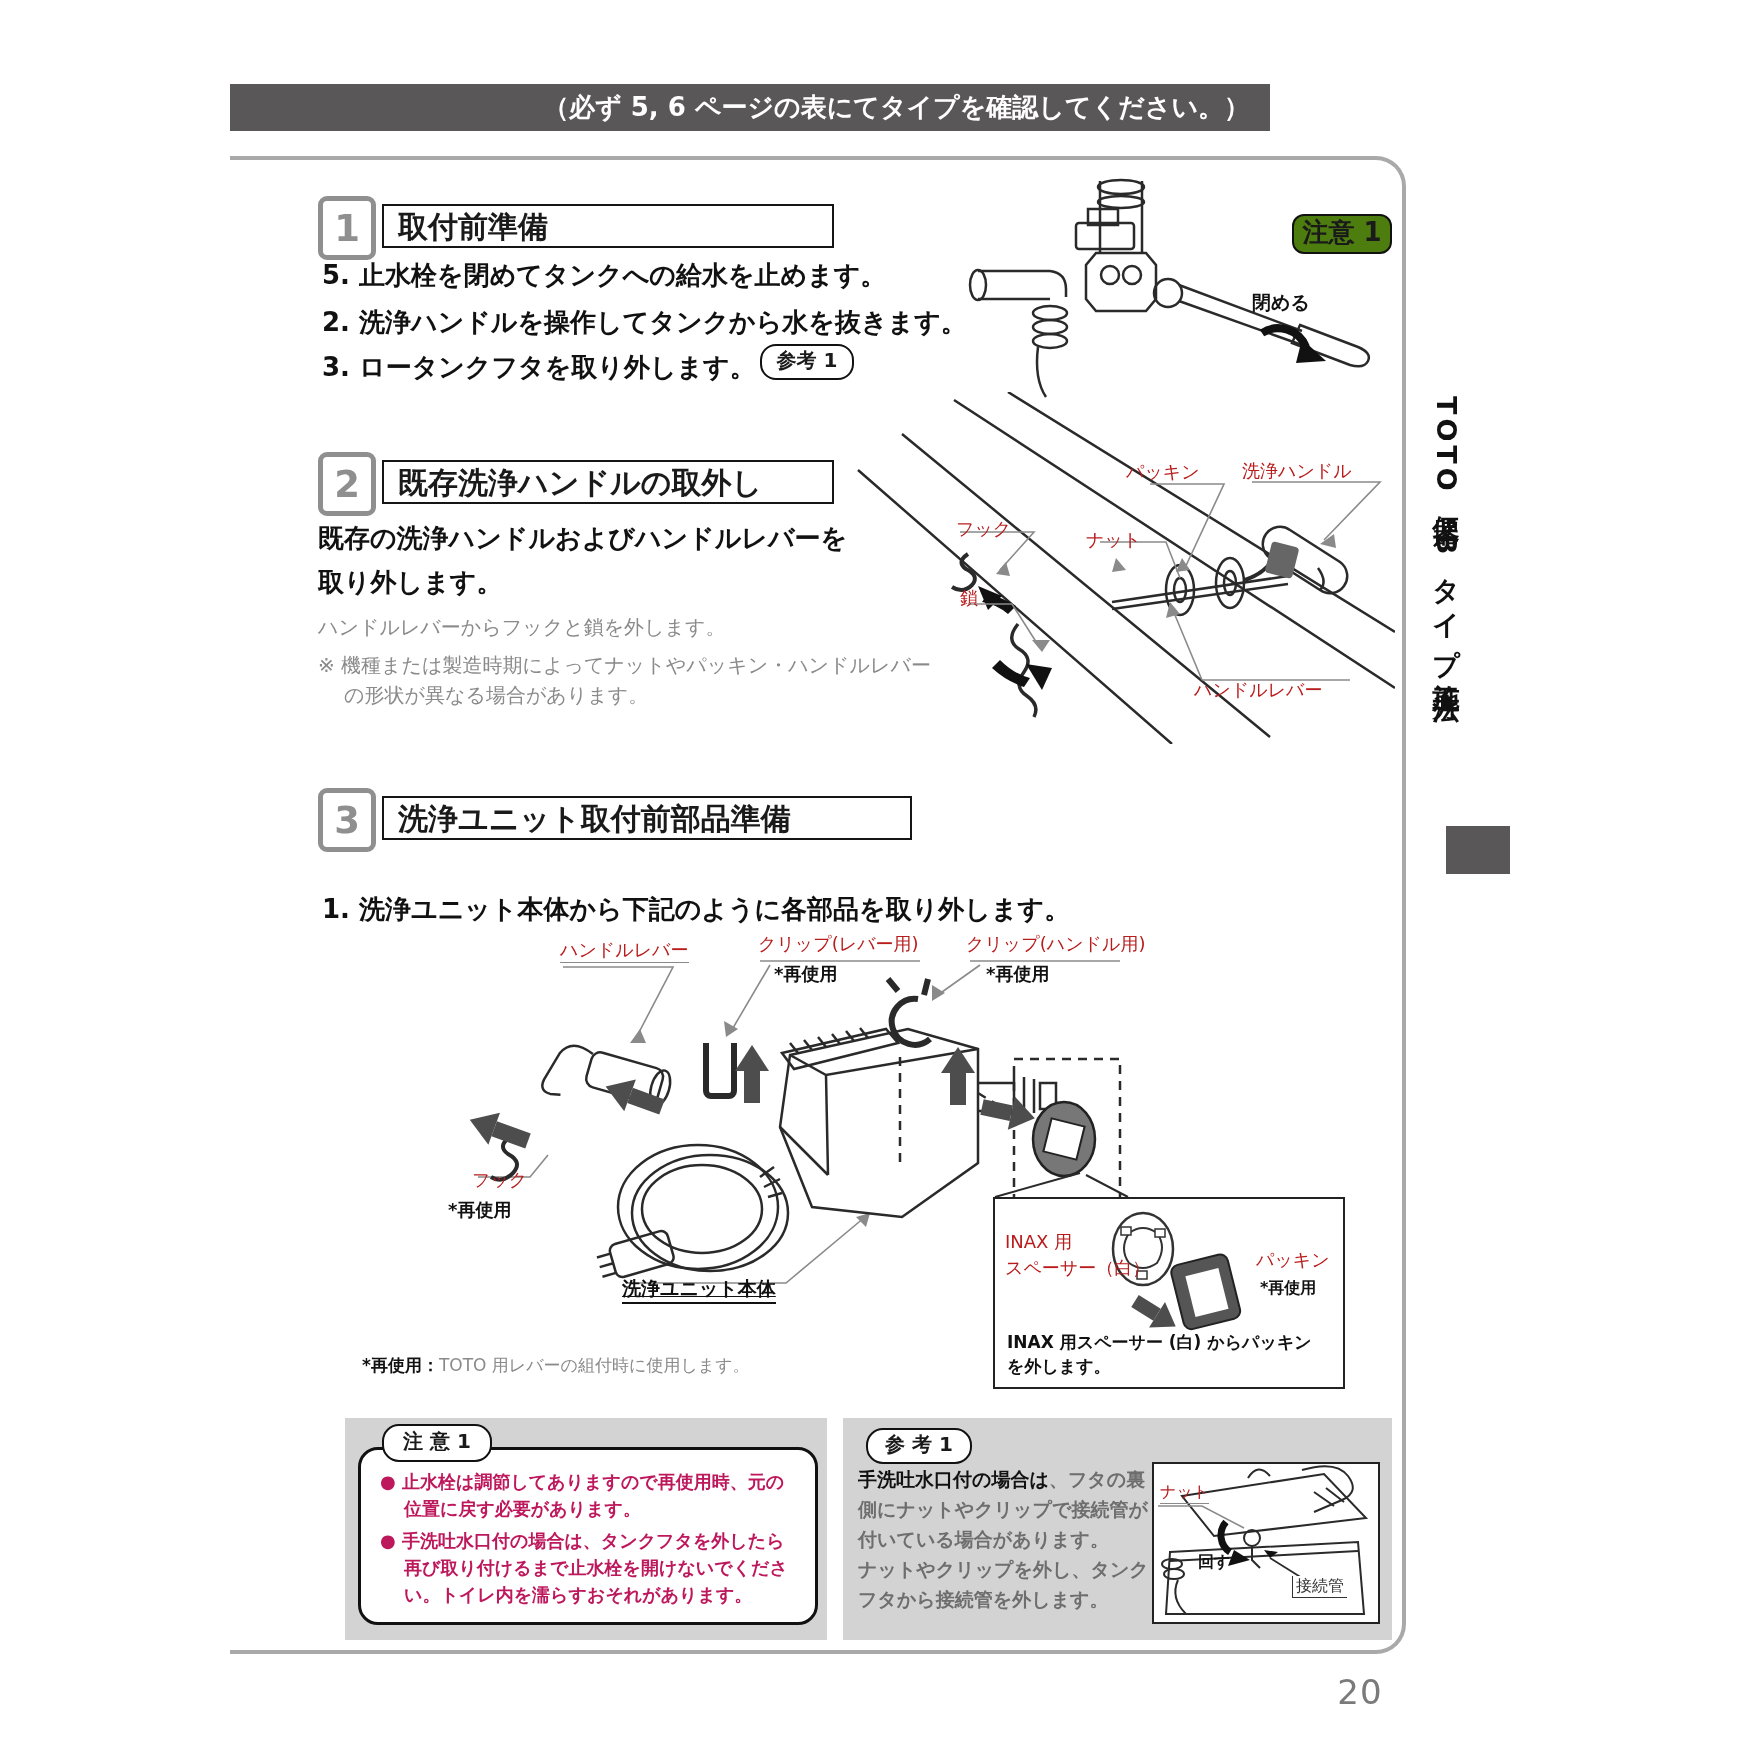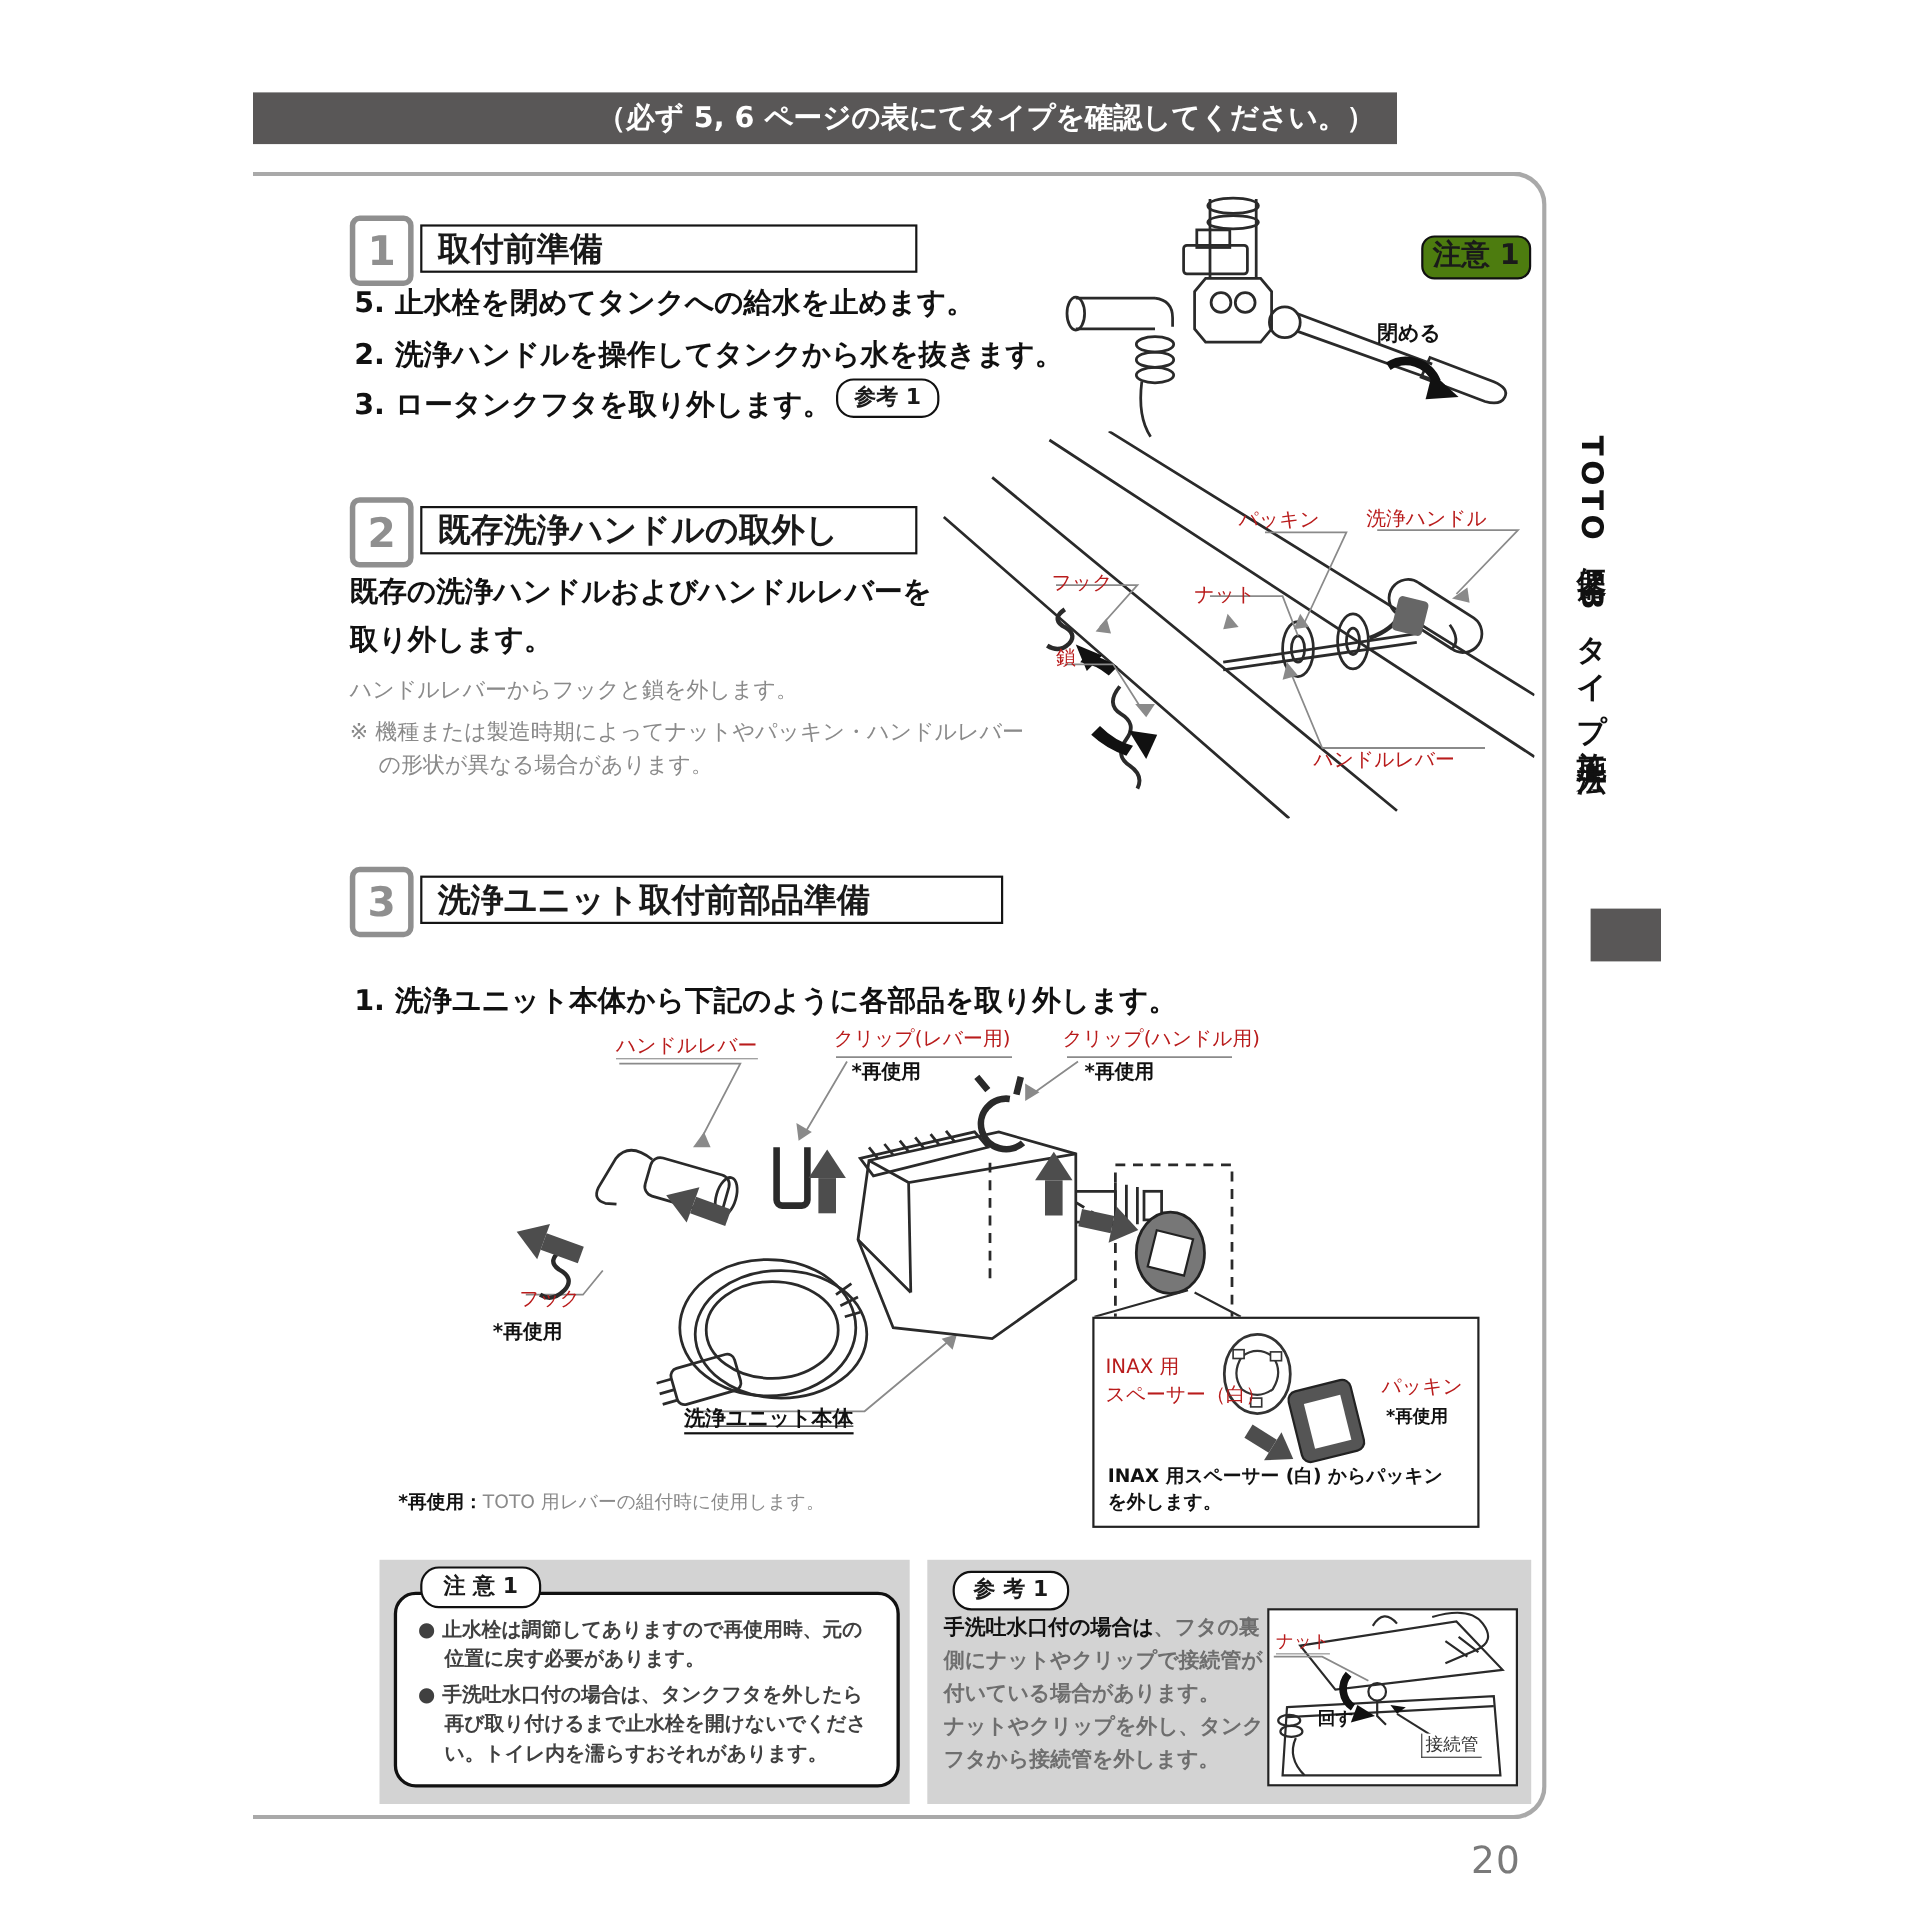--- a/index.html
+++ b/index.html
@@ -27,21 +27,21 @@
   .graynote{font-size:20px;color:#8a8a8a;line-height:30px;padding-left:26px;text-indent:-26px;}
   .dlabel{font-size:18px;color:#b91c1c;white-space:nowrap;}
   .dlabel-b{font-size:18px;color:#111;font-weight:bold;white-space:nowrap;}
   .pill{border:2px solid #111;border-radius:16px;background:#fff;text-align:center;font-size:20px;font-weight:600;}
   .pill-sq{border:2px solid #111;border-radius:12px;background:#4d7c0f;text-align:center;font-size:26px;font-weight:600;}
   .introtxt{font-size:20px;font-weight:600;color:#111;line-height:28px;}
   .graybox{background:#d3d3d3;}
   .cautioninner{background:#fff;border:3px solid #111;border-radius:20px;}
   .boxbadge{border:2.5px solid #111;border-radius:17px;background:#fff;text-align:center;
             font-size:20px;font-weight:bold;z-index:3;}
-  .bullets{font-size:18px;font-weight:600;line-height:27px;color:#404040;}
+  .bullets{font-size:18px;font-weight:600;line-height:27px;color:#be185d;}
   .bullet-item{padding-left:24px;text-indent:-24px;}
   .refbody{font-size:19px;font-weight:600;line-height:30px;color:#6e6e6e;width:292px;}
   .refbody b{color:#111;}
   .illusbox{background:#fff;border:2px solid #222;box-sizing:border-box;}
   .inaxbox{background:#fff;border:2px solid #222;box-sizing:border-box;}
   .inaxcap{font-size:17px;font-weight:bold;color:#111;line-height:24px;white-space:nowrap;}
   .underl{border-bottom:2px solid #111;}
   .gunderl{border-bottom:1.5px solid #8a8a8a;}
   .reusenote{font-size:17px;white-space:nowrap;}
   .reusenote .b{font-weight:bold;color:#111;}

